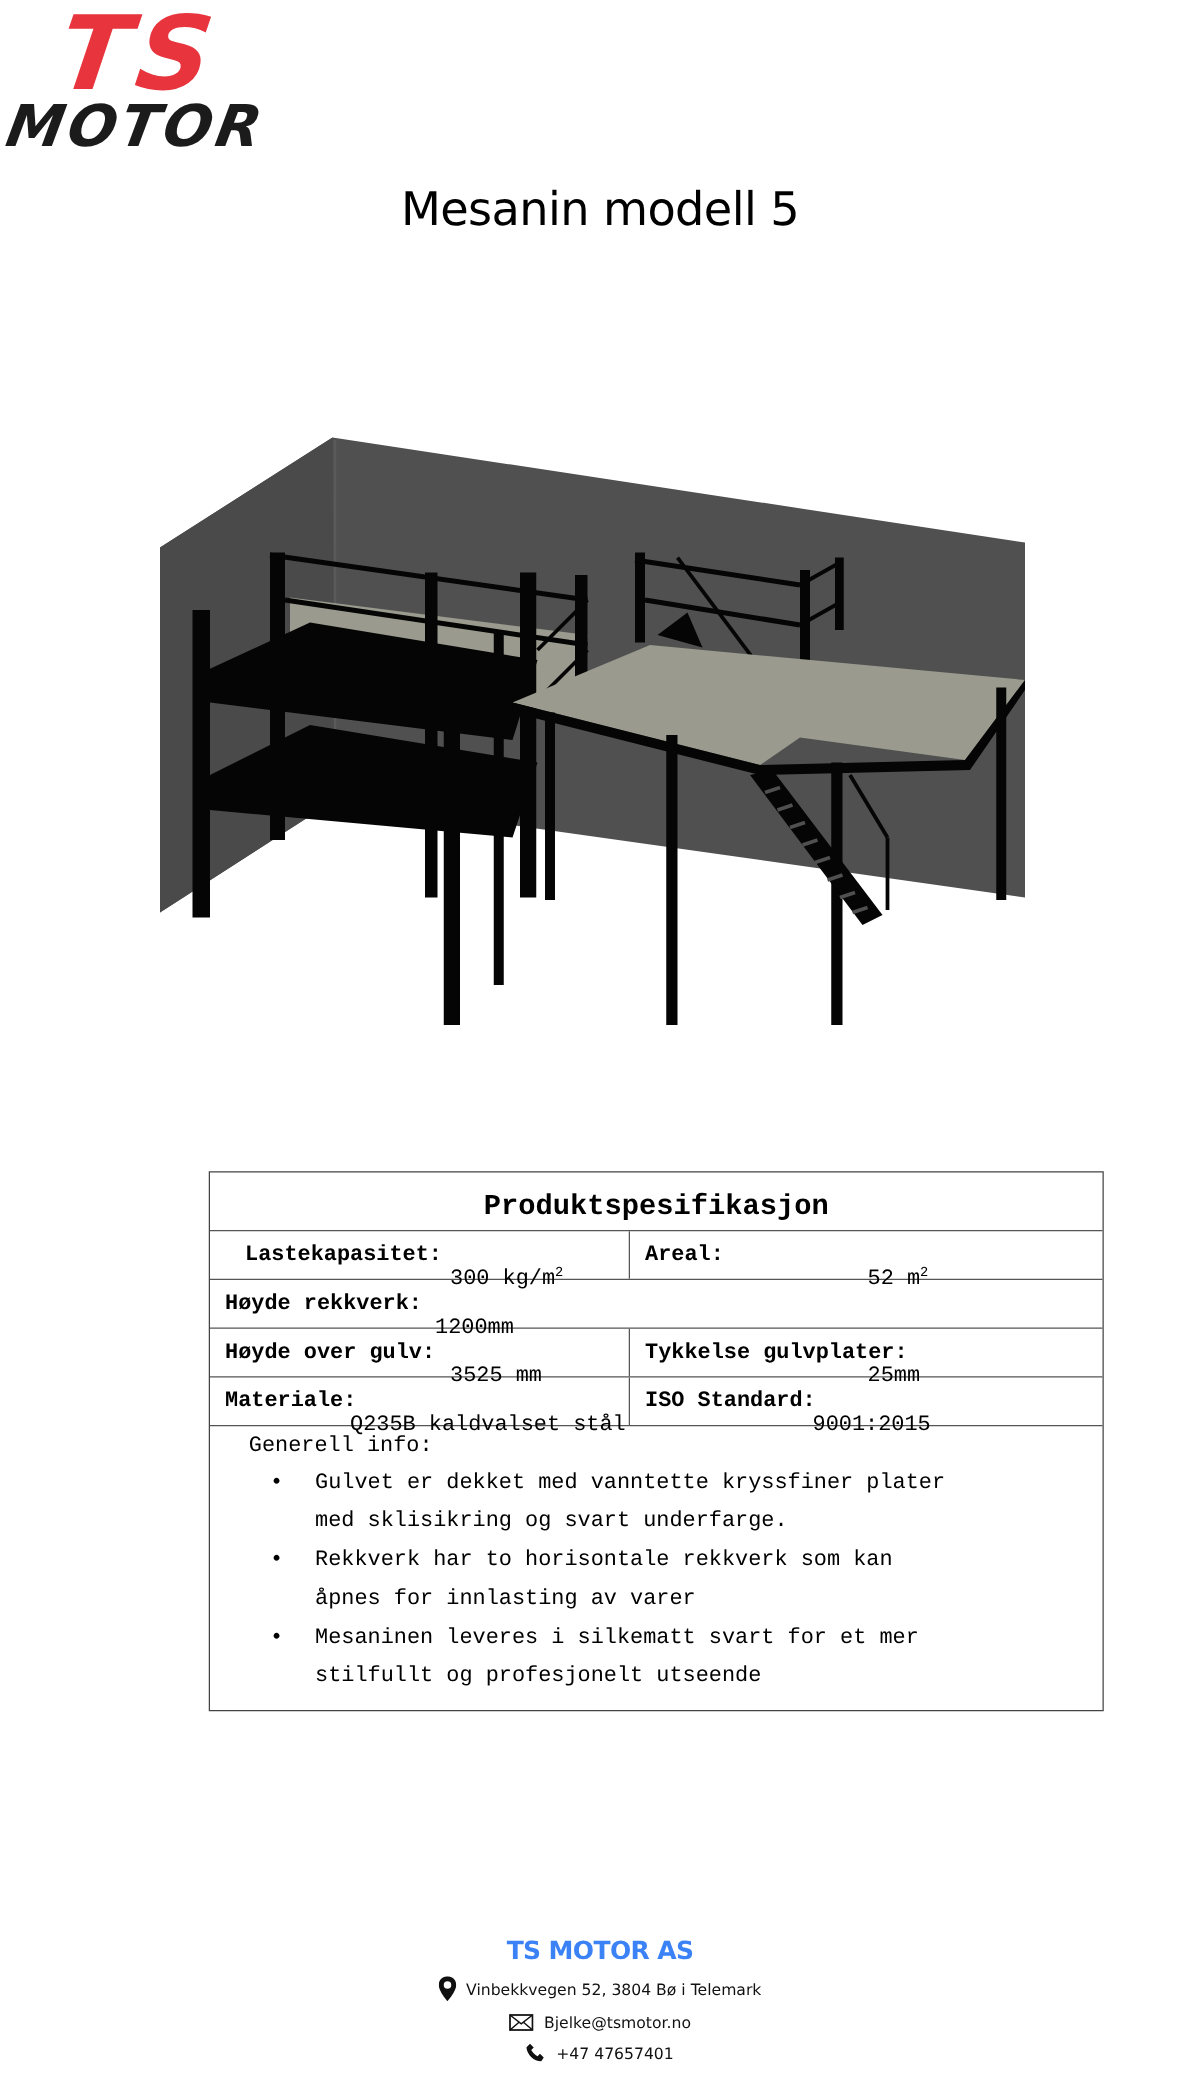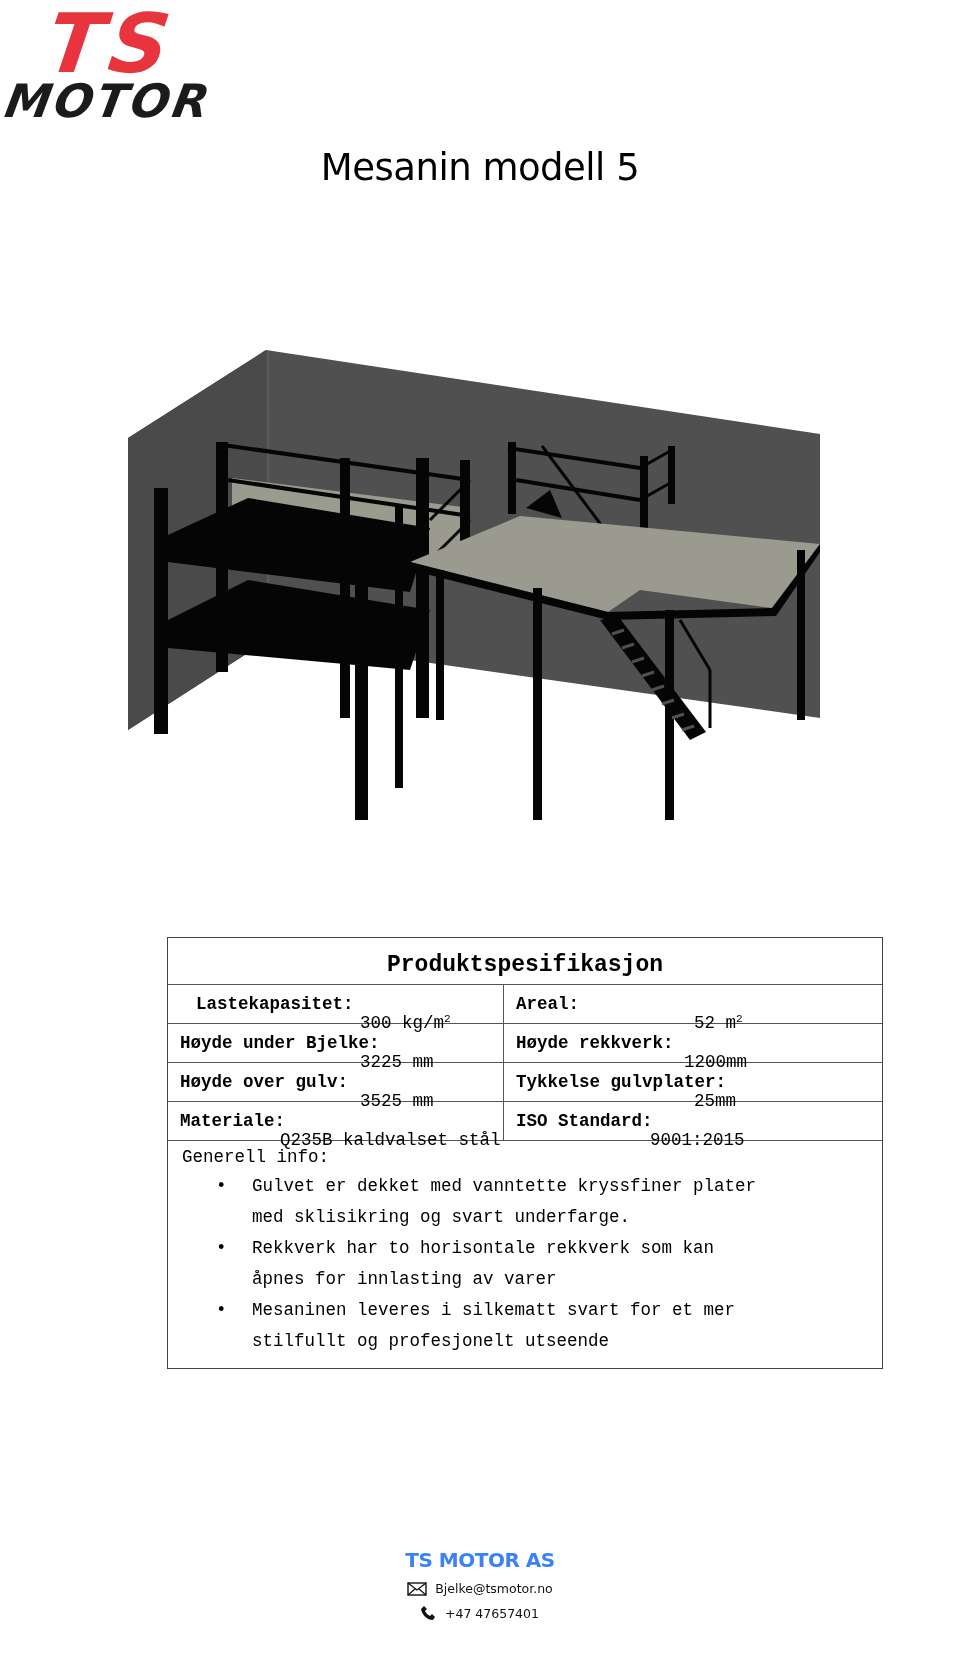--- a/index.html
+++ b/index.html
@@ -17,21 +17,21 @@
   .spec-title { height:47px; box-sizing:border-box; border-bottom:1.5px solid #555; text-align:center; font-weight:bold; font-size:23px; padding-top:14px; }
   .spec-row { display:flex; height:39px; box-sizing:border-box; border-bottom:1.5px solid #555; font-size:17.5px; }
   .spec-cell { position:relative; box-sizing:border-box; height:100%; }
   .spec-cell.left { width:336px; border-right:1.5px solid #555; }
   .spec-cell.right { flex:1; }
   .lbl { position:absolute; top:9px; font-weight:bold; white-space:nowrap; }
   .val { position:absolute; top:9px; white-space:nowrap;margin-top:19px; }
   .val sup { font-size:11px; vertical-align:6px; }
 
   .info { padding:6px 0 0 14px; font-size:17.5px; }
-  .info-head { margin-bottom:4px; }
+  .info-head { margin-bottom:4px;margin-left:17px; }
   .info ul { margin:0; padding:0; list-style:none; }
   .info li { position:relative; padding-left:70px; line-height:31px; width:520px; }
   .info li .bullet { position:absolute; left:34px; top:0; }
 
   .footer { position:absolute; left:0; width:960px; top:1548px; text-align:center; font-family:"DejaVu Sans", sans-serif; }
   .footer .company { font-weight:bold; color:#3b82f6; font-size:20px; letter-spacing:-0.5px; }
   .footer .line { font-size:12.5px; color:#111; margin-top:9px; display:flex; justify-content:center; align-items:center; gap:8px; }
   .footer svg { display:block; }
 </style>
 </head>
@@ -112,24 +112,20 @@
       <span class="lbl" style="left:28px">Lastekapasitet:</span>
       <span class="val" style="left:192px"><span>300 kg/m</span><sup>2</sup></span>
     </div>
     <div class="spec-cell right">
       <span class="lbl" style="left:12px">Areal:</span>
       <span class="val" style="left:190px"><span>52 m</span><sup>2</sup></span>
     </div>
   </div>
 
   <div class="spec-row">
-    <div class="spec-cell left">
-      <span class="lbl" style="left:12px">Høyde under Bjelke:</span>
-      <span class="val" style="left:192px">3225 mm</span>
-    </div>
     <div class="spec-cell right">
       <span class="lbl" style="left:12px">Høyde rekkverk:</span>
       <span class="val" style="left:180px">1200mm</span>
     </div>
   </div>
 
   <div class="spec-row">
     <div class="spec-cell left">
       <span class="lbl" style="left:12px">Høyde over gulv:</span>
       <span class="val" style="left:192px">3525 mm</span>
@@ -158,20 +154,28 @@
       <li><span class="bullet">•</span><span>Rekkverk har to horisontale rekkverk som kan åpnes for innlasting av varer</span></li>
       <li><span class="bullet">•</span><span>Mesaninen leveres i silkematt svart for et mer stilfullt og profesjonelt utseende</span></li>
     </ul>
   </div>
 </div>
 
 <div class="footer">
   <div class="company">TS MOTOR AS</div>
   <div class="line">
     <span>
+      <svg width="14" height="20" viewBox="0 0 14 20">
+          <path d="M7 0C3 0 0 3 0 7c0 5 7 13 7 13s7-8 7-13c0-4-3-7-7-7zm0 10a3 3 0 1 1 0-6 3 3 0 0 1 0 6z" fill="#111"></path>
+        </svg>
+    </span>
+    <span>Vinbekkvegen 52, 3804 Bø i Telemark</span>
+  </div>
+  <div class="line">
+    <span>
       <svg width="20" height="14" viewBox="0 0 20 14">
           <rect x="1" y="1" width="18" height="12" fill="none" stroke="#111" stroke-width="1.4"></rect>
           <path d="M1 1l9 7 9-7M1 13l7-6M19 13l-7-6" fill="none" stroke="#111" stroke-width="1.2"></path>
         </svg>
     </span>
     <span>Bjelke@tsmotor.no</span>
   </div>
   <div class="line">
     <span>
       <svg width="16" height="16" viewBox="0 0 16 16">

